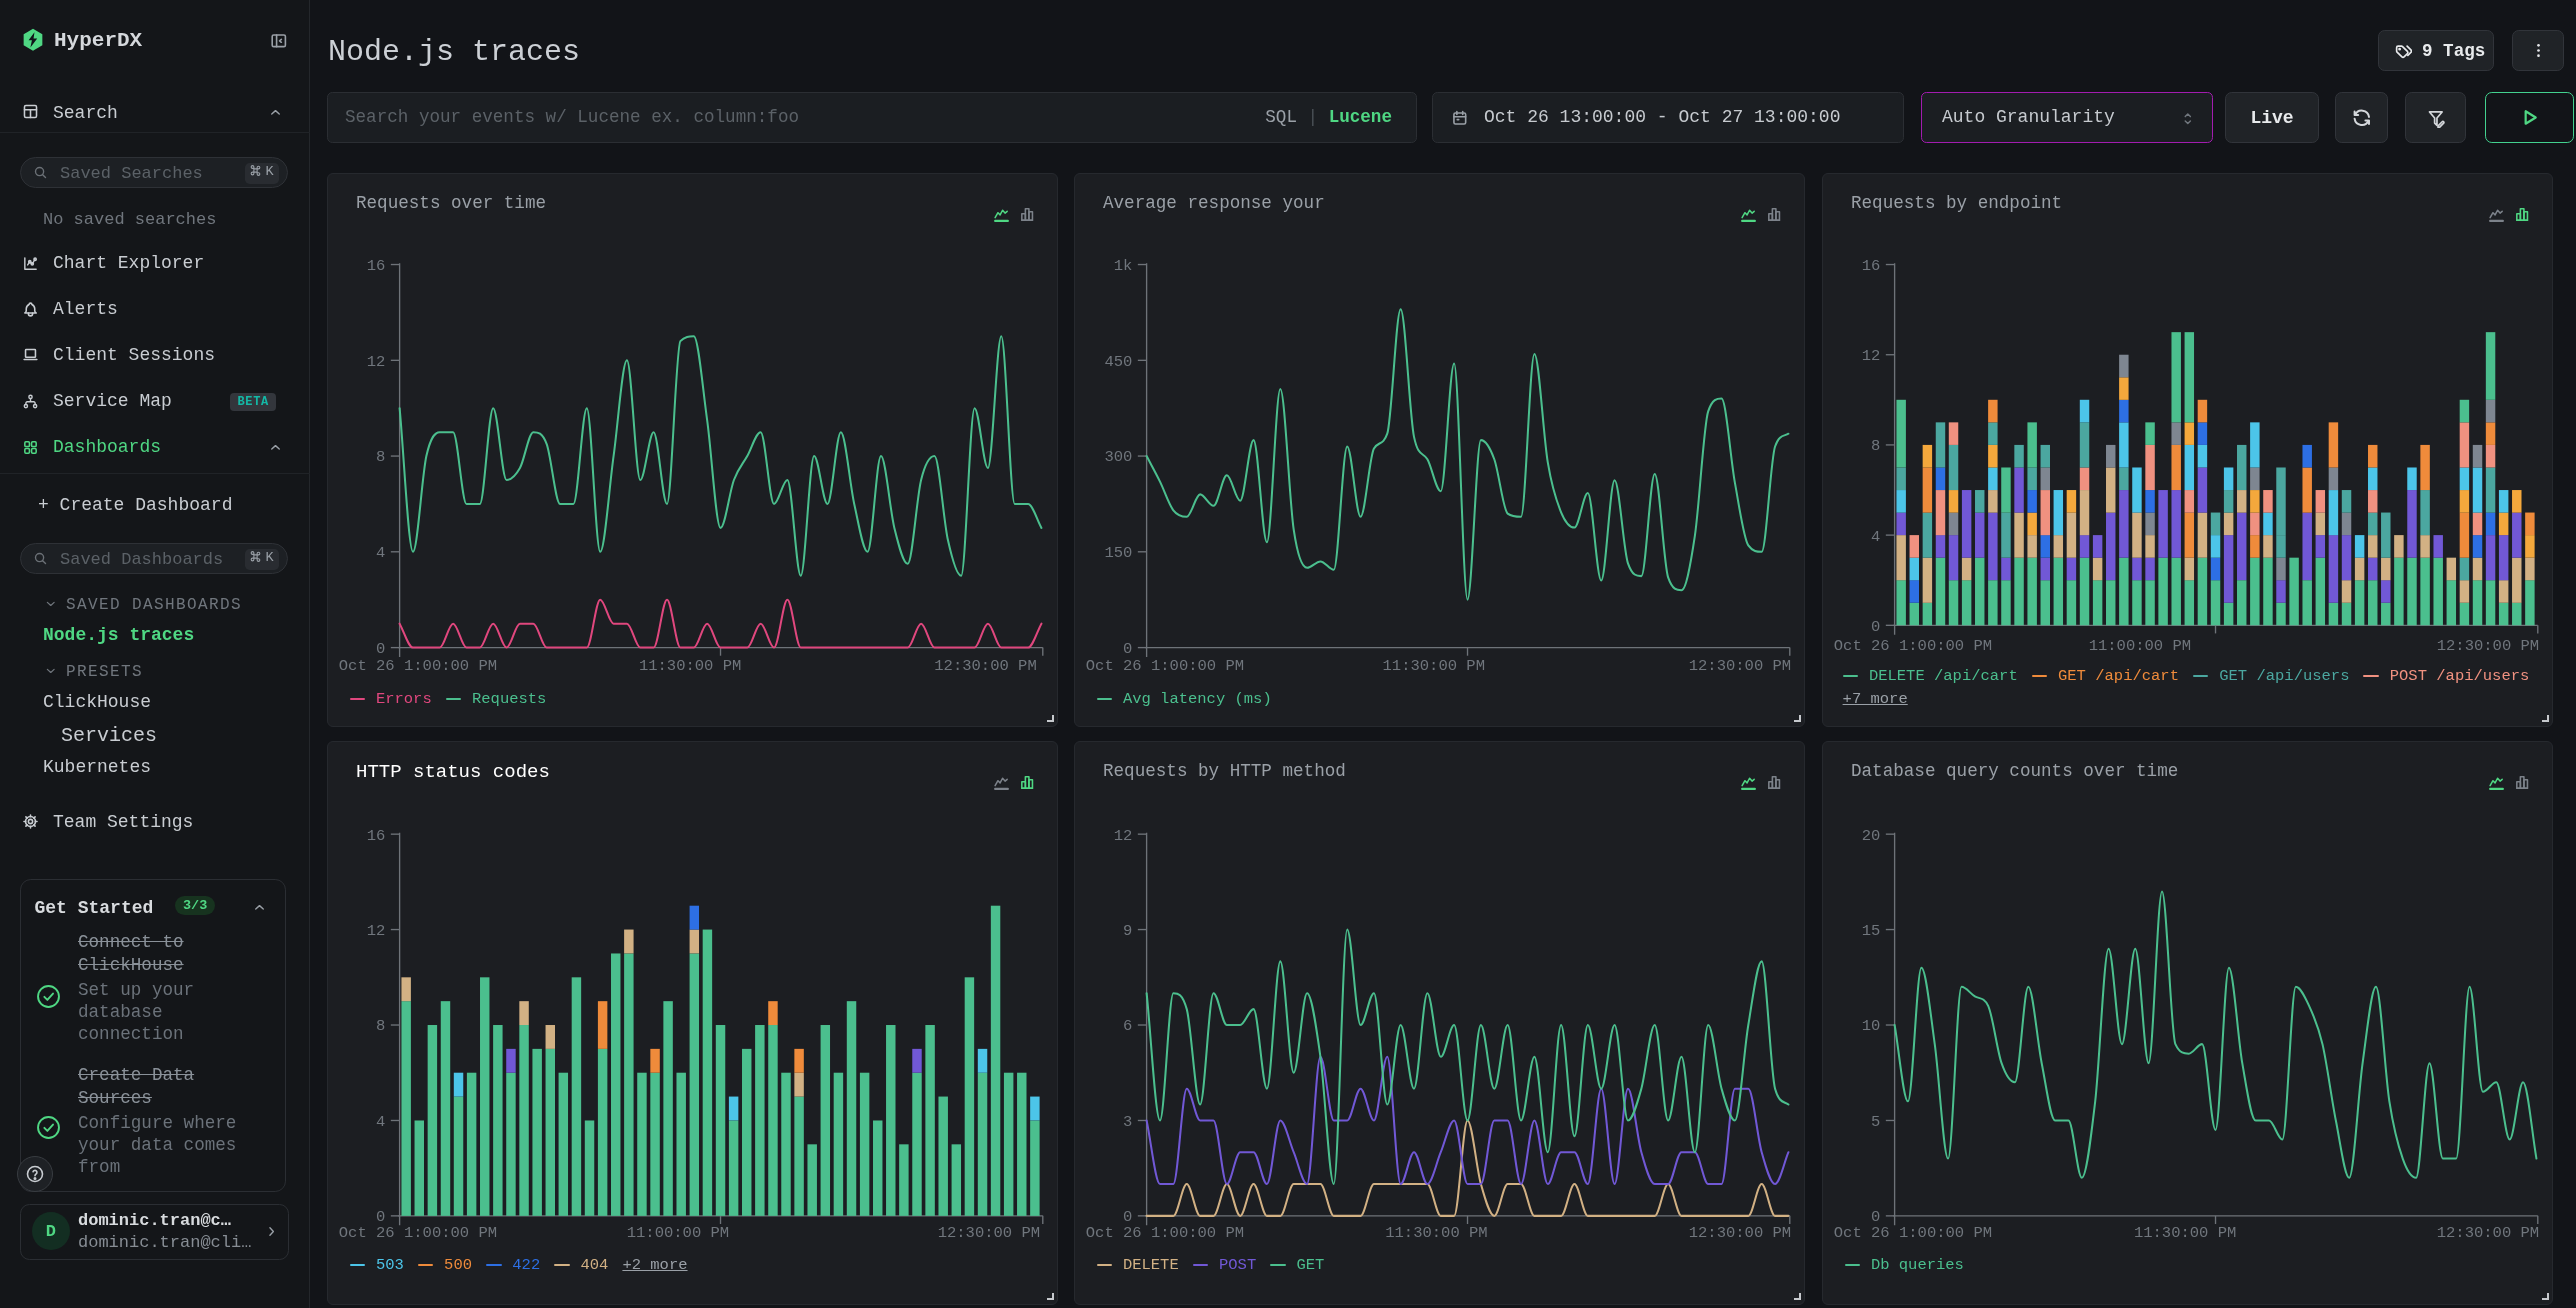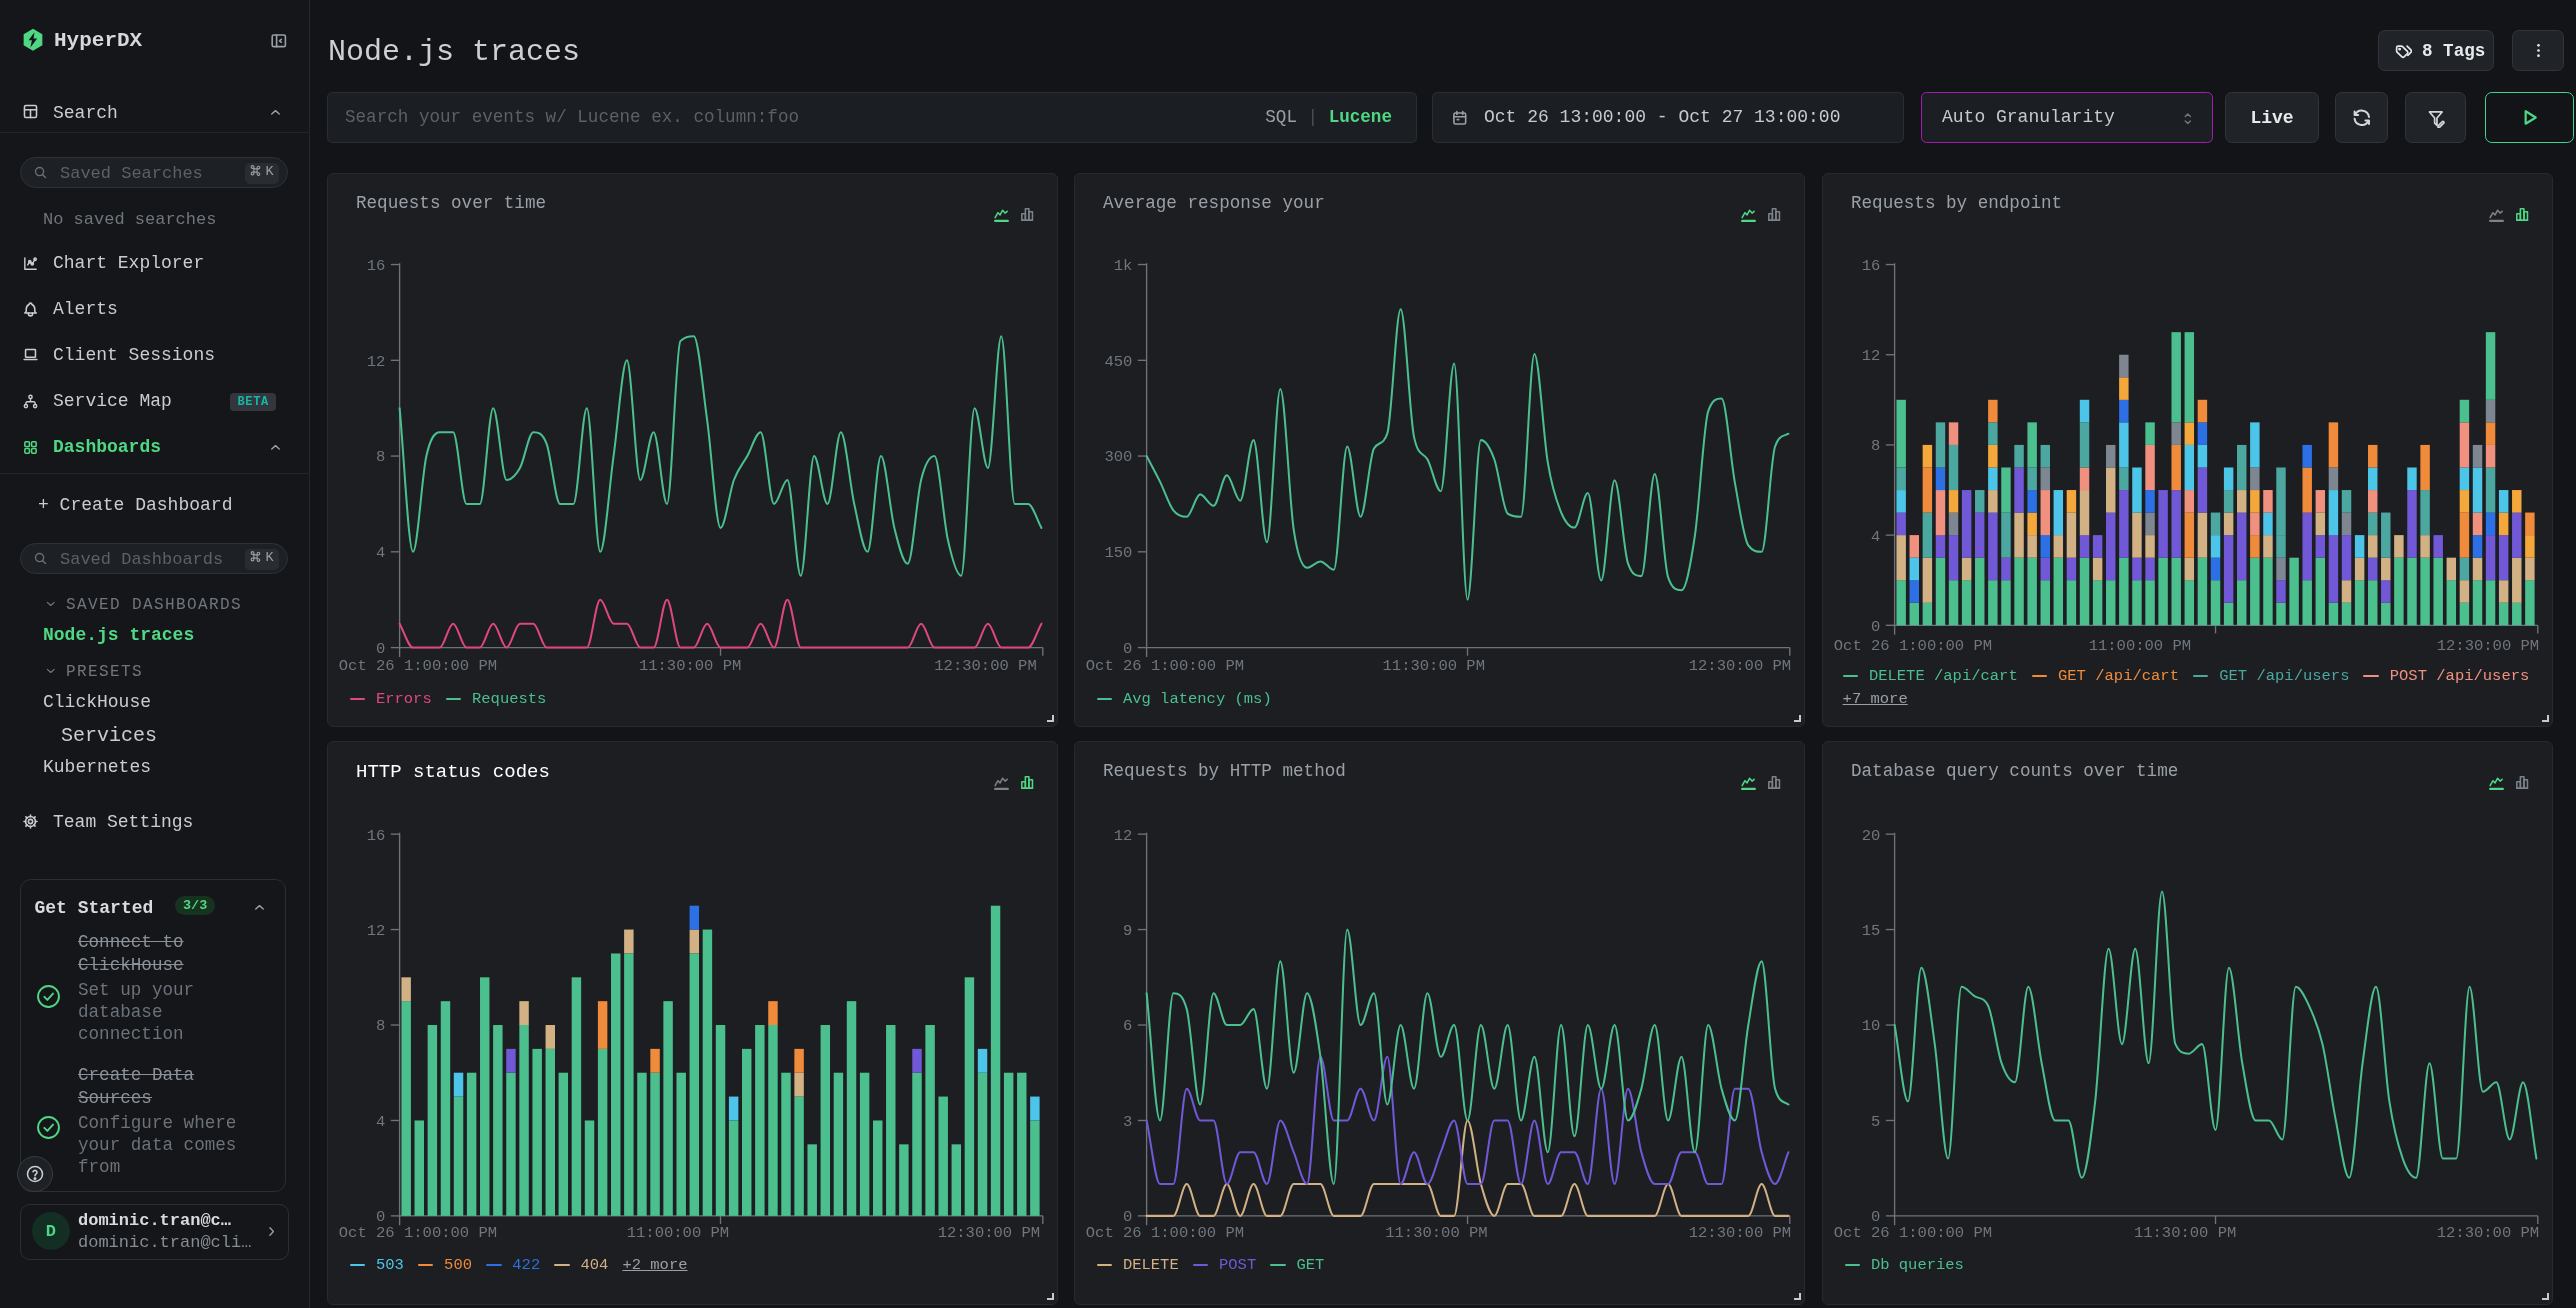--- a/index.html
+++ b/index.html
@@ -65,21 +65,21 @@
         <path d="M12 7.8v3.4"></path>
         <path d="M5.5 16.2v-2a1.8 1.8 0 0 1 1.8-1.8h9.4a1.8 1.8 0 0 1 1.8 1.8v2"></path>
       </svg></div>
     <div style="position:absolute;left:53px;top:391px;font-size:18px;color:#c9cdd2;font-weight:400">Service Map</div>
     <div style="position:absolute;left:22px;top:439px"><svg width="17" height="17" viewBox="0 0 24 24" fill="none" stroke="#4fd783" stroke-width="2.2" stroke-linecap="round" stroke-linejoin="round">
         <rect x="4" y="4" width="6.5" height="6.5" rx="1.5"></rect>
         <rect x="13.5" y="4" width="6.5" height="6.5" rx="1.5"></rect>
         <rect x="4" y="13.5" width="6.5" height="6.5" rx="1.5"></rect>
         <rect x="13.5" y="13.5" width="6.5" height="6.5" rx="1.5"></rect>
       </svg></div>
-    <div style="position:absolute;left:53px;top:437px;font-size:18px;color:#4fd783;font-weight:700">Dashboards</div>
+    <div style="position:absolute;left:53px;top:437px;font-size:18px;color:#4fd783;font-weight:400">Dashboards</div>
     <div style="position:absolute;left:230px;top:393px;background:#33363c;border-radius:4px;padding:2px 7.4px;font-size:12px;letter-spacing:0.7px;color:#14b8a6;font-weight:700">BETA</div>
     <div style="position:absolute;left:268px;top:440px"><svg width="15" height="15" viewBox="0 0 24 24" fill="none" stroke="#9aa0a7" stroke-width="2.2" stroke-linecap="round" stroke-linejoin="round">
         <path d="M6 14.5 12 9l6 5.5"></path>
       </svg></div>
     <div style="position:absolute;left:0;top:473px;width:310px;height:1.4px;background:#202327"></div>
     <div style="position:absolute;left:38px;top:495px;font-size:18px;color:#c9cdd2">+ Create Dashboard</div>
     <div style="position:absolute;left:20px;top:543px;width:268px;height:31px;background:#1d2024;border:1px solid #2e3136;border-radius:15.5px">
 <div style="position:absolute;left:11.5px;top:7.4px"><svg width="15" height="15" viewBox="0 0 24 24" fill="none" stroke="#6b7076" stroke-width="2.2" stroke-linecap="round" stroke-linejoin="round">
           <circle cx="10.5" cy="10.5" r="6.5"></circle>
           <path d="M15.5 15.5 20 20"></path>
@@ -144,21 +144,21 @@
   </div>
 <div style="position:absolute;left:328px;top:35px;font-size:30px;color:#ccd0d5;font-weight:500">Node.js traces</div>
 <div class="btn" style="left:2378px;top:30px;width:116px;height:41px;display:flex;align-items:center;white-space:nowrap">
 <span style="margin-left:15px;display:inline-flex">
       <svg width="18" height="18" viewBox="0 0 24 24" fill="none" stroke="#e8eaec" stroke-width="2.2" stroke-linecap="round" stroke-linejoin="round">
         <path d="M3.5 7.5V12a2 2 0 0 0 .6 1.4l6.5 6.5a2 2 0 0 0 2.8 0l4.5-4.5a2 2 0 0 0 0-2.8L11.4 6.1A2 2 0 0 0 10 5.5H5.5a2 2 0 0 0-2 2z"></path>
         <circle cx="7.5" cy="9.5" r="0.8" fill="#e8eaec"></circle>
         <path d="M17.5 5.5l5 5a2.4 2.4 0 0 1 0 3.4l-4 4"></path>
       </svg>
     </span>
-<span style="font-size:17.6px;font-weight:700;color:#e8eaec;margin-left:10px">8 Tags</span>
+<span style="font-size:17.6px;font-weight:700;color:#e8eaec;margin-left:10px">9 Tags</span>
   </div>
 <div class="btn" style="left:2512px;top:30px;width:52px;height:41px;display:flex;align-items:center;justify-content:center">
     <svg width="19" height="19" viewBox="0 0 24 24" fill="none" stroke="none" stroke-width="0" stroke-linecap="round" stroke-linejoin="round">
       <circle cx="12" cy="5.5" r="1.7" fill="#e4e6e9"></circle>
       <circle cx="12" cy="12" r="1.7" fill="#e4e6e9"></circle>
       <circle cx="12" cy="18.5" r="1.7" fill="#e4e6e9"></circle>
     </svg>
   </div>
 <div style="position:absolute;left:327px;top:92px;width:1090px;height:51px;background:#1b1e22;border:1px solid #2b2e33;border-radius:5.4px">
 <div style="position:absolute;left:17px;top:14px;font-size:17.6px;color:#5b6167">Search your events w/ Lucene ex. column:foo</div>

